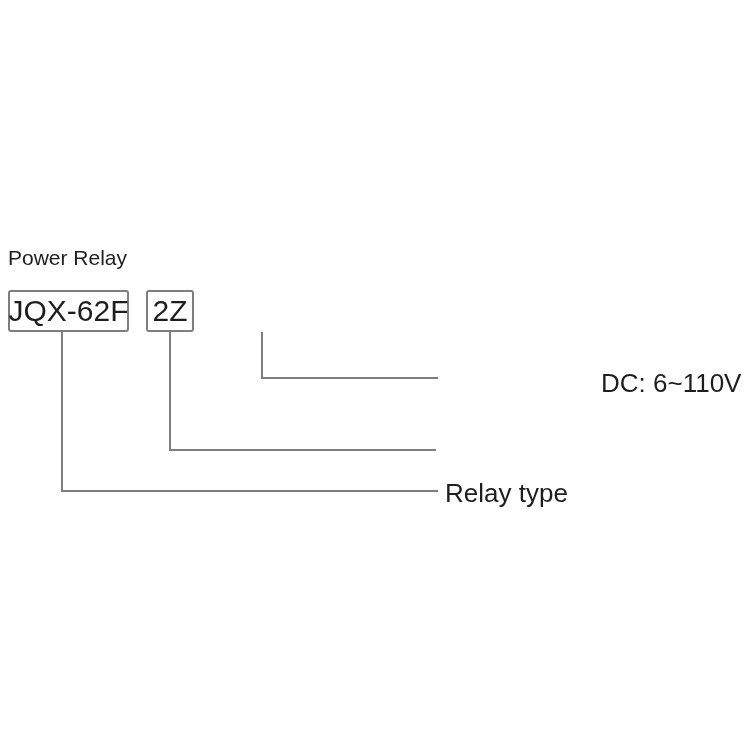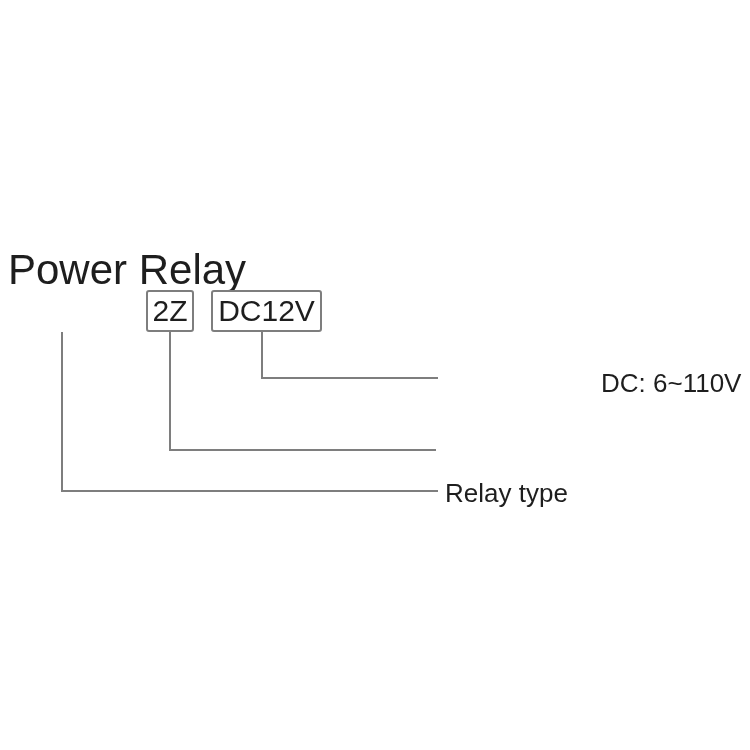--- a/index.html
+++ b/index.html
@@ -17,21 +17,21 @@
     position: relative;
     width: 750px;
     height: 750px;
     background: var(--background);
     overflow: hidden;
   }
   .title {
     position: absolute;
     left: 8px;
     top: 246px;
-    font-size: 42px;
+    font-size: 21px;
     font-weight: 400;
     color: var(--text);
     white-space: nowrap;
   }
   .code-box {
     position: absolute;
     top: 290px;
     height: 42px;
     border: 2px solid var(--line);
     border-radius: 3px;
@@ -74,28 +74,28 @@
   .contact-label { left: 445px; top: 438px; }
   .relay-label   { left: 445px; top: 478px; }
 </style>
 </head>
 <body>
 
 <div class="canvas">
 
   <div class="title">Power Relay</div>
 
+  <div class="code-box box-relay-type">
+    <span>JQX-62F</span>
+  </div>
 
   <div class="code-box box-contact">
     <span>2Z</span>
   </div>
 
-  <div class="code-box box-coil">
-    <span>DC12V</span>
-  </div>
 
   <div class="line coil-v"></div>
   <div class="line coil-h"></div>
   <div class="line contact-v"></div>
   <div class="line contact-h"></div>
   <div class="line relay-v"></div>
   <div class="line relay-h"></div>
 
 
   <div class="callout-label coil-value-dc">DC: 6~110V</div>

